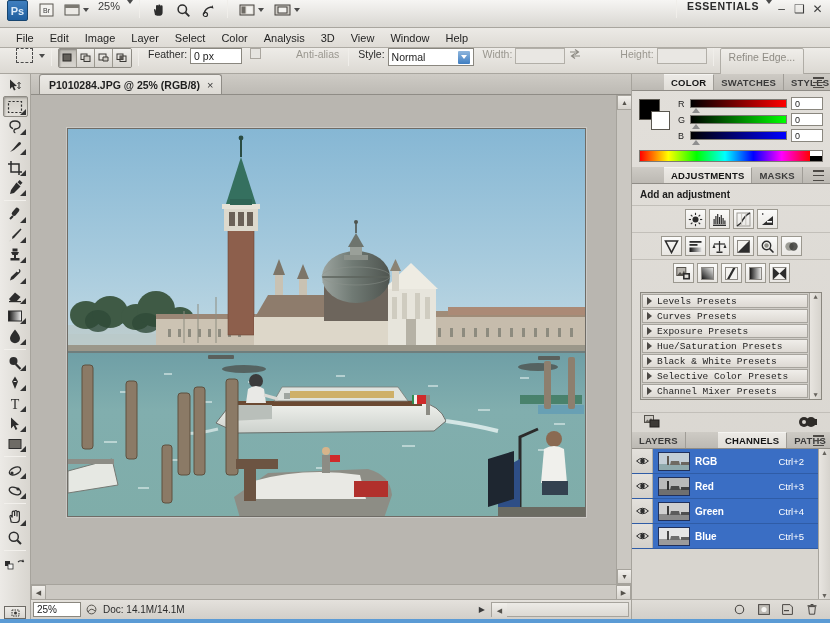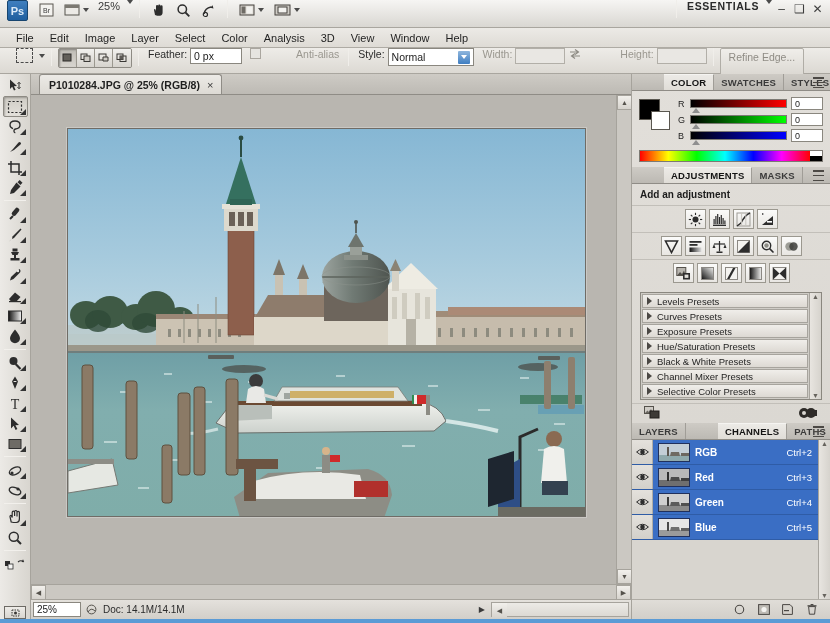--- a/index.html
+++ b/index.html
@@ -168,22 +168,22 @@
   .spectrum .bw .w{flex:1;background:#fff;} .spectrum .bw .k{flex:1;background:#000;}
 
   
   .adjpanel { display:flex; flex-direction:column; flex:none; }
   .adjtitle { font-size:10px; font-weight:bold; color:#1c1c1c; padding:5px 8px 5px; }
   .adjrow { display:flex; justify-content:center; gap:3px; padding:3px 0; }
   .adjrow.line { border-top:1px solid #c2bfb9; }
   .adjicon { width:21px;height:20px; background:linear-gradient(#fbfbfa,#e8e6e2);
              border:1px solid #9b988f; display:flex; align-items:center;
              justify-content:center; overflow:hidden; }
-  .presets { margin:6px 8px 3px; border:1px solid #8a877f; background:#cfccc6;
-             display:flex; }
+  .presets { margin:6px 8px 12px; border:1px solid #8a877f; background:#cfccc6;
+             display:flex;font-family:Liberation Mono, monospace; }
   .plist { flex:1; display:flex; flex-direction:column; padding:1px; gap:1px; }
   .prow { height:14px; display:flex; align-items:center; gap:5px; padding-left:4px;
           font-size:9.5px; color:#1f1f1f;
           background:linear-gradient(#f0eeea,#ddd9d3); border:1px solid #a7a49d; }
   .prow .arr { width:0;height:0;border-top:4px solid transparent;
                border-bottom:4px solid transparent;border-left:5px solid #4b4844; }
   .pscroll { width:12px; background:linear-gradient(90deg,#e8e5e0,#d6d3cd);
              border-left:1px solid #a7a49d; display:flex; flex-direction:column;
              justify-content:space-between; align-items:center; font-size:7px; color:#66635d;}
   .adjfoot { height:20px; display:flex; align-items:center; padding:0 12px;
@@ -195,21 +195,21 @@
   .chanlist { flex:1; display:flex; flex-direction:column; min-height:0; position:relative;
               background:#d8d5cf; }
   .chanrow { height:25px; display:flex; align-items:center;
              background:#3a6ec4; color:#fff; border-bottom:1px solid #2f5ca6; }
   .eye { width:21px; display:flex; align-items:center; justify-content:center;
          background:linear-gradient(#e4e1dc,#d3d0ca); height:100%;
          border-right:1px solid #b0ada6; }
   .thumb { width:32px;height:19px; margin:0 5px; border:1px solid #20305c;
            background:#cfd6de; position:relative; overflow:hidden; flex:none;}
   .chname { font-size:10px; font-weight:bold; flex:1; }
-  .chkey { font-size:9.5px; padding-right:18px; }
+  .chkey { font-size:9.5px; padding-right:26px; }
   .chanscroll { position:absolute; right:0; top:0; bottom:0; width:12px;
                 background:linear-gradient(90deg,#e8e5e0,#d6d3cd);
                 border-left:1px solid #a7a49d; display:flex; flex-direction:column;
                 justify-content:space-between; align-items:center; font-size:7px; color:#66635d;}
   .chanfoot { height:20px; display:flex; align-items:center; justify-content:flex-end;
               gap:11px; padding-right:12px;
               background:linear-gradient(#e0ddd8,#d2cfc9); border-top:1px solid #b0ada6; }
   .ficon { width:13px;height:13px; display:flex;align-items:center;justify-content:center;
            font-size:9px; color:#4a4744; }
   .bluebar { height:4px; background:#5b9bd5; }
@@ -1062,25 +1062,25 @@
             <div class="prow">
               <span class="arr"></span>
               <span>Hue/Saturation Presets</span>
             </div>
             <div class="prow">
               <span class="arr"></span>
               <span>Black &amp; White Presets</span>
             </div>
             <div class="prow">
               <span class="arr"></span>
-              <span>Channel Mixer Presets</span>
+              <span>Selective Color Presets</span>
             </div>
             <div class="prow">
               <span class="arr"></span>
-              <span>Selective Color Presets</span>
+              <span>Channel Mixer Presets</span>
             </div>
           </div>
           <div class="pscroll">
             <span>▲</span>
             <span>▼</span>
           </div>
         </div>
 
         <div class="adjfoot">
           <span class="left">

